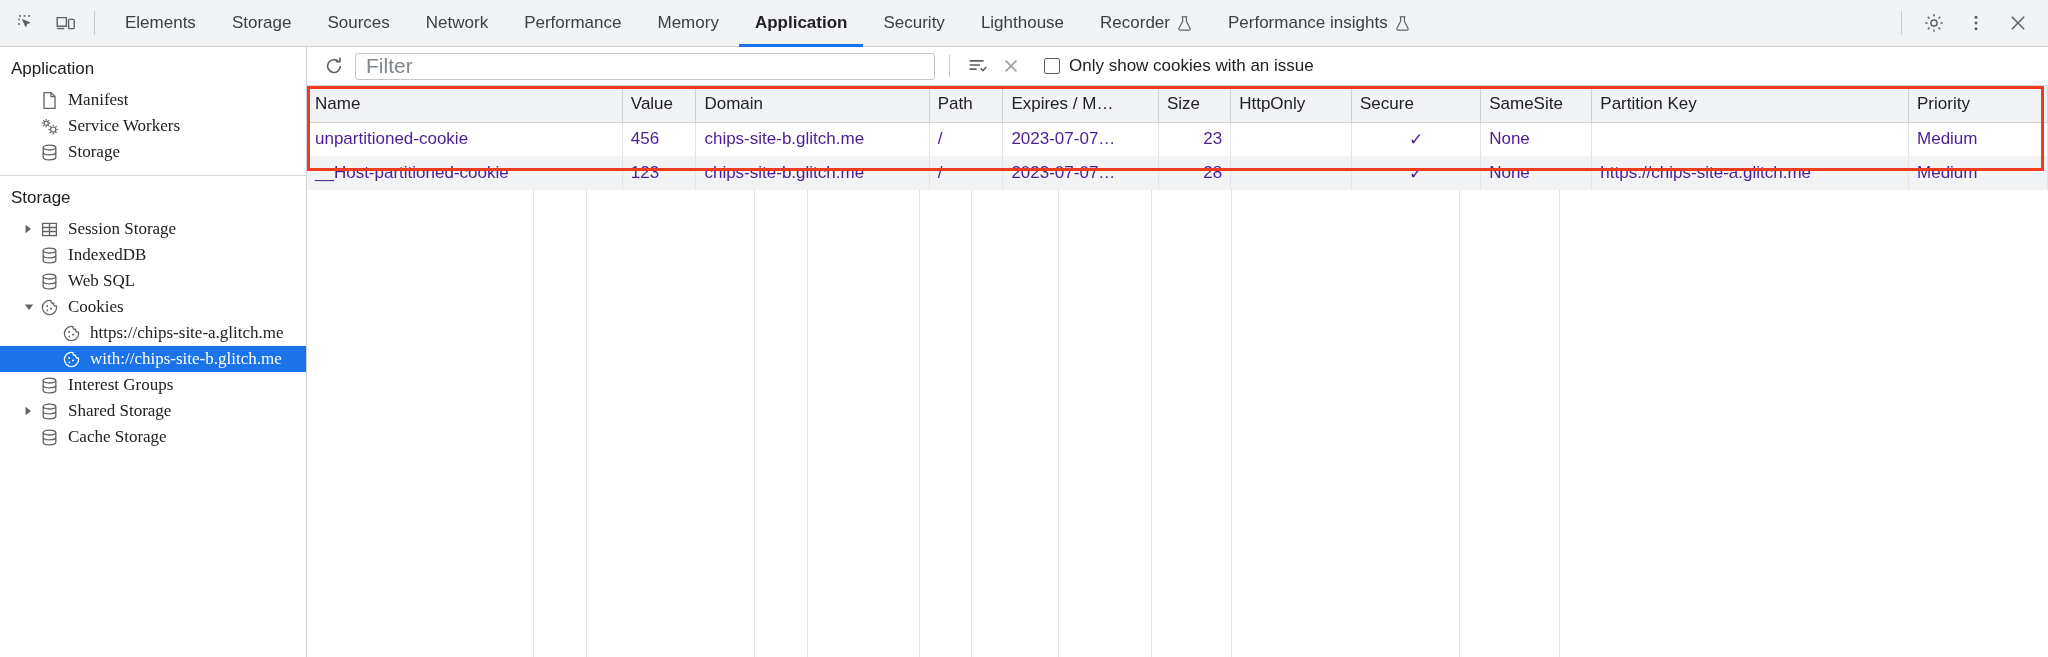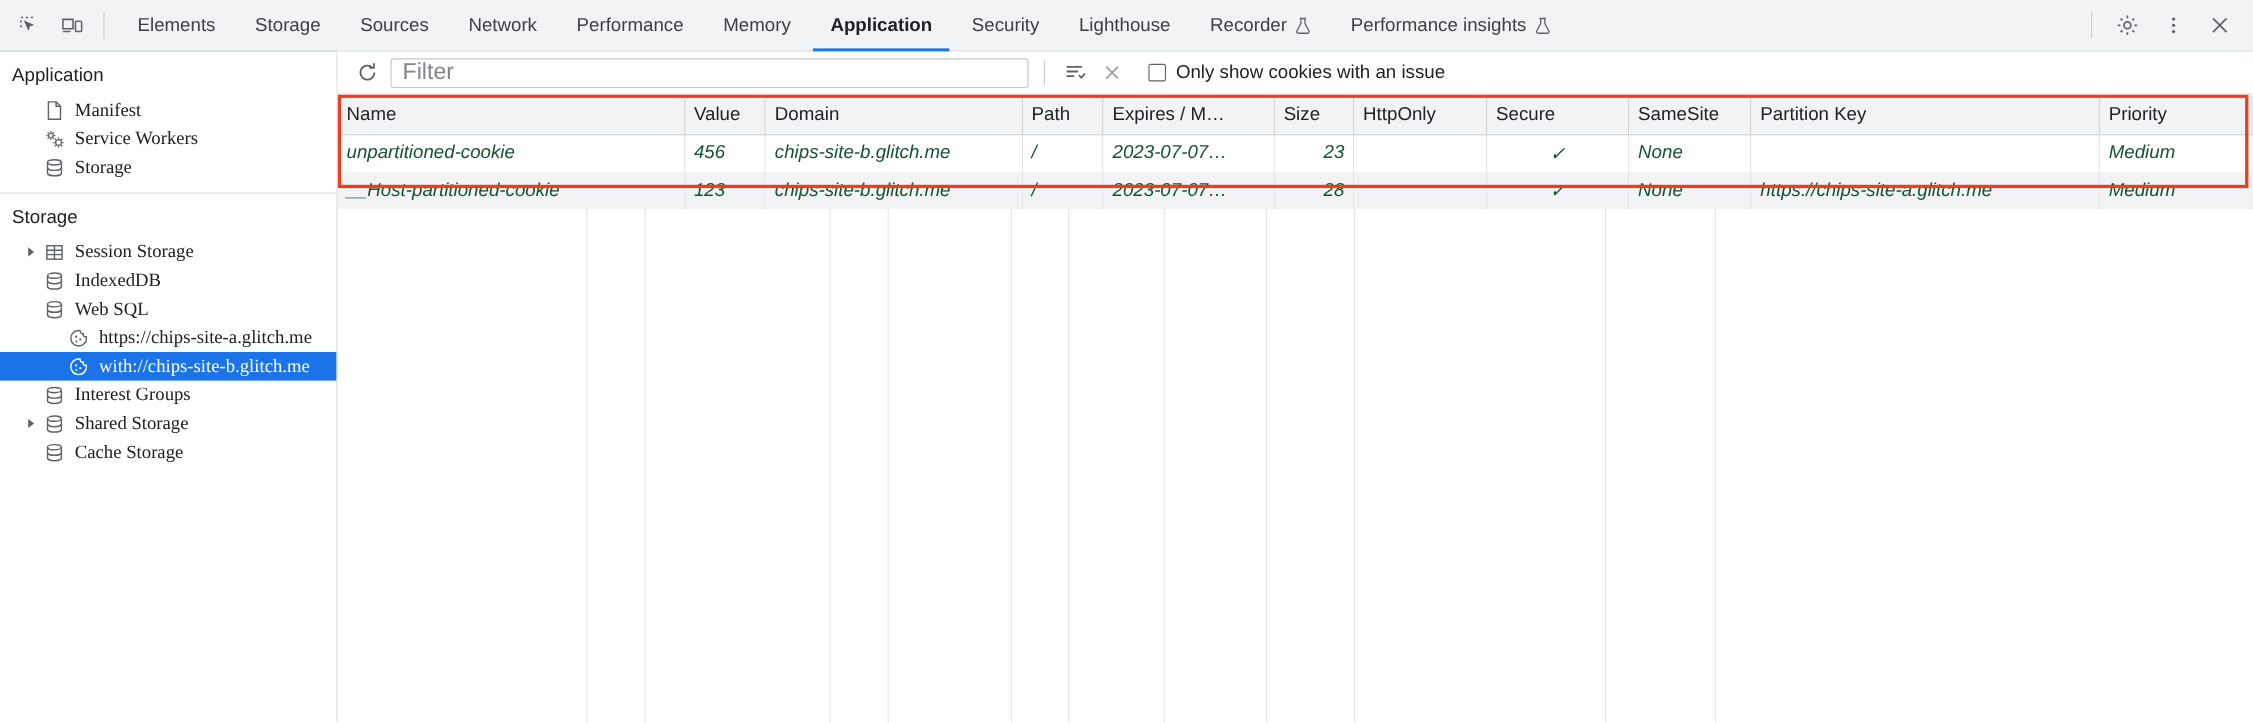--- a/index.html
+++ b/index.html
@@ -285,22 +285,21 @@
     text-overflow: ellipsis;
   }
   table.cookies td {
     height: 34px;
     padding: 0 8px;
     border-right: 1px solid #e3e5e7;
     box-sizing: border-box;
     white-space: nowrap;
     overflow: hidden;
     text-overflow: ellipsis;
-    color: #14532d;
-    font-style: italic;
+    color: #4c1d95;
   }
   table.cookies tr.r-odd td { background: #ffffff; }
   table.cookies tr.r-even td { background: #f2f3f4; margin-left: 28px; }
   td.center, th.center { text-align: center; }
   td.right, th.right { text-align: right; }
   td.name-cell { padding-left: 26px; }
   .filler {
     display: flex;
     width: 100%;
     height: 100%;
@@ -483,20 +482,36 @@
           <span class="ticon">
             <svg width="19" height="19" viewBox="0 0 19 19" fill="none" stroke="currentColor" stroke-width="1.3">
               <ellipse cx="9.5" cy="4.6" rx="6.3" ry="2.4"></ellipse>
               <path d="M3.2 4.6v9.8c0 1.3 2.8 2.4 6.3 2.4s6.3-1.1 6.3-2.4V4.6"></path>
               <path d="M3.2 9.5c0 1.3 2.8 2.4 6.3 2.4s6.3-1.1 6.3-2.4"></path>
             </svg>
           </span>
           <span class="lbl">Web SQL</span>
         </div>
 
+        <div class="tree-item indent-1">
+          <span class="tw">
+            <svg width="10" height="9" viewBox="0 0 10 9" fill="currentColor">
+                <path d="M0.8 1.6h8.4L5 7z"></path>
+              </svg>
+          </span>
+          <span class="ticon">
+            <svg width="19" height="19" viewBox="0 0 19 19" fill="none" stroke="currentColor" stroke-width="1.3">
+              <path d="M9.5 2.4a7.1 7.1 0 107.1 7.1c0-.5-.1-1-.2-1.4a2.3 2.3 0 01-2.8-2.8 2.3 2.3 0 01-2.7-2.7c-.4-.1-.9-.2-1.4-.2z"></path>
+              <circle cx="7.2" cy="8.1" r="1" fill="currentColor" stroke="none"></circle>
+              <circle cx="11" cy="10.6" r="1" fill="currentColor" stroke="none"></circle>
+              <circle cx="7.4" cy="12.4" r="0.9" fill="currentColor" stroke="none"></circle>
+            </svg>
+          </span>
+          <span class="lbl">Cookies</span>
+        </div>
 
         <div class="tree-item indent-2">
           <span class="tw empty"></span>
           <span class="ticon">
             <svg width="19" height="19" viewBox="0 0 19 19" fill="none" stroke="currentColor" stroke-width="1.3">
               <path d="M9.5 2.4a7.1 7.1 0 107.1 7.1c0-.5-.1-1-.2-1.4a2.3 2.3 0 01-2.8-2.8 2.3 2.3 0 01-2.7-2.7c-.4-.1-.9-.2-1.4-.2z"></path>
               <circle cx="7.2" cy="8.1" r="1" fill="currentColor" stroke="none"></circle>
               <circle cx="11" cy="10.6" r="1" fill="currentColor" stroke="none"></circle>
               <circle cx="7.4" cy="12.4" r="0.9" fill="currentColor" stroke="none"></circle>
             </svg>

